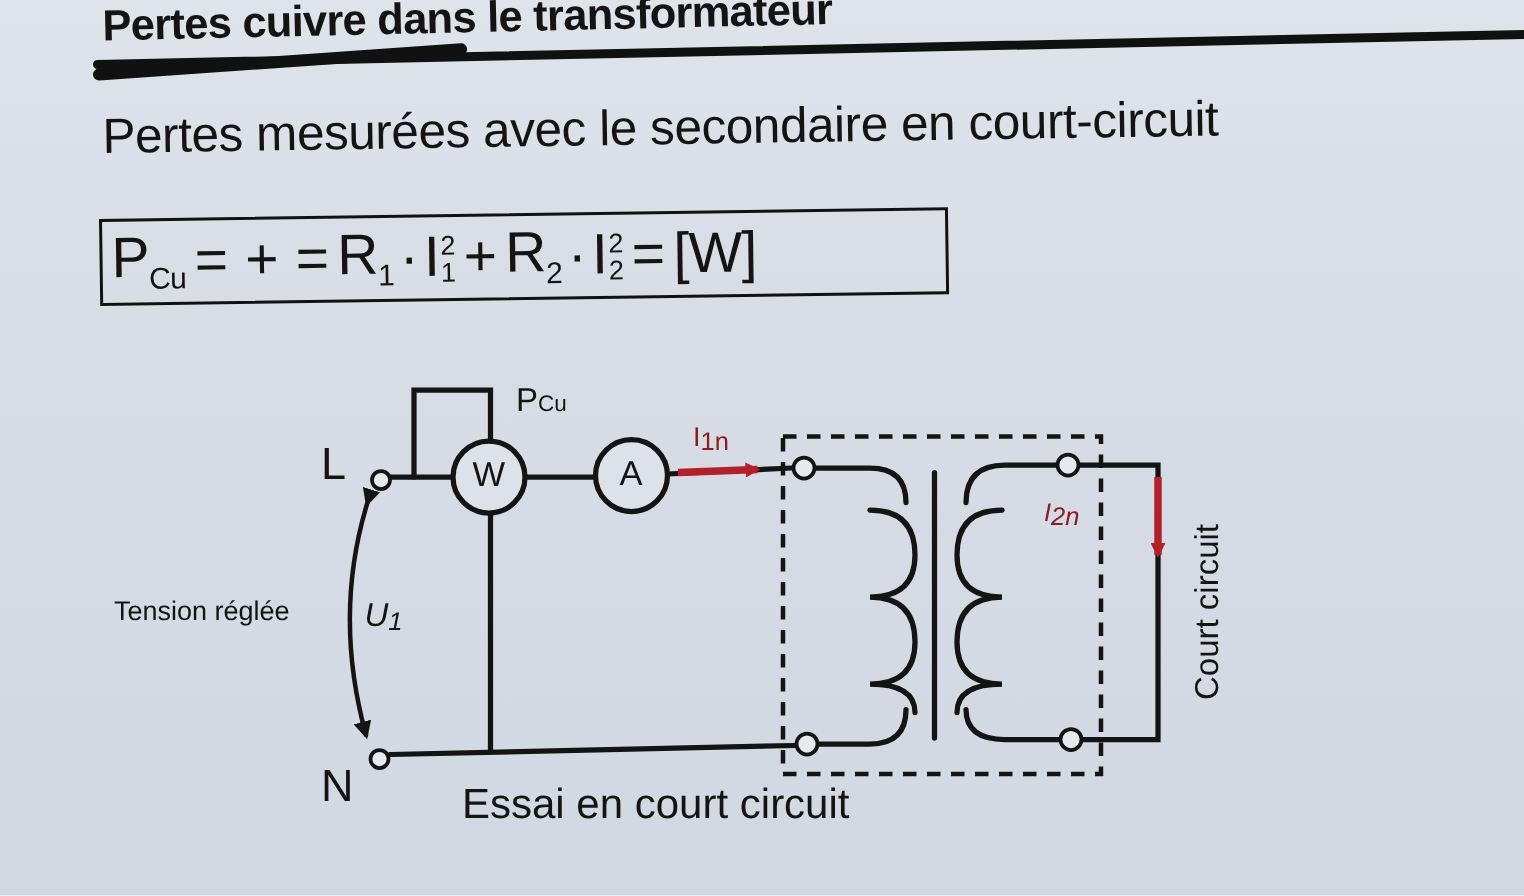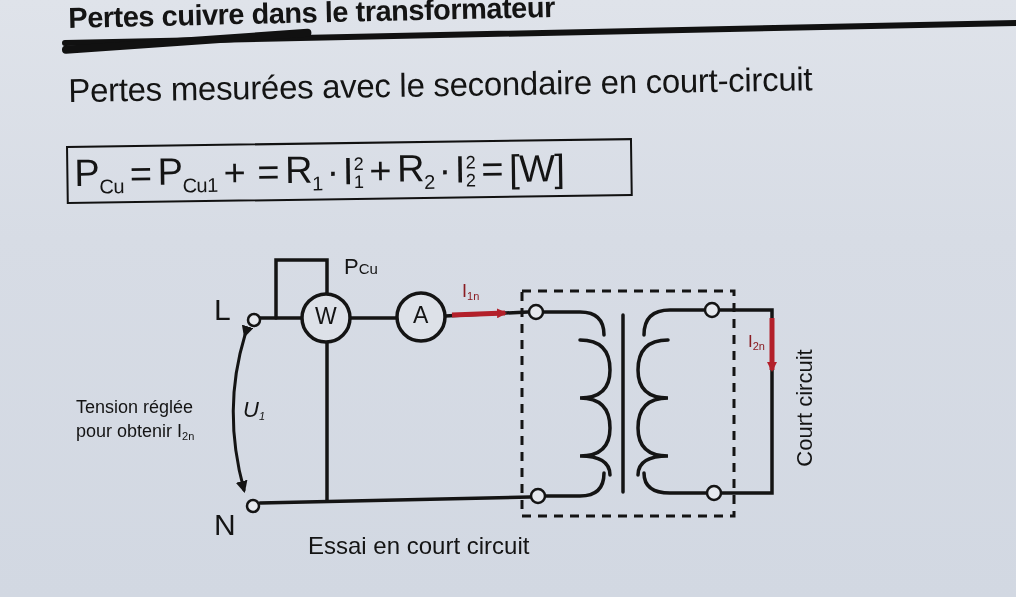--- a/index.html
+++ b/index.html
@@ -36,34 +36,33 @@
     transform: rotate(-0.8deg); transform-origin:left top;
     display:flex; align-items:center; padding-left:6px;
     font-size:38px; white-space:nowrap; letter-spacing:-0.5px;
   }
   .formula sub { font-size:20px; vertical-align:-8px; }
   .formula .sq { display:inline-flex; flex-direction:column; line-height:1; vertical-align:middle; font-size:18px; margin-left:1px; }
   .formula .op { margin:0 6px; }
   .formula .dot { margin:0 4px; }
   svg.circuit { position:absolute; left:0; top:0; }
   .lbl { position:absolute; font-size:20px; }
-  .lbl sub { font-size:11px; vertical-align:-3px; }
+  .lbl sub { font-size:17px; vertical-align:-3px; }
 </style>
 </head>
 <body>
 
 <div class="title">Pertes cuivre dans le transformateur</div>
 <div class="title-rule"></div>
 <div class="title-rule2"></div>
 <div class="subtitle">Pertes mesurées avec le secondaire en court-circuit</div>
 
 <div class="formula">
   <span><span>P</span><sub>Cu</sub></span>
   <span class="op">=</span>
-  <span><span>P</span><sub>Cu1</sub></span>
   <span class="op">+</span>
   <span class="op">=</span>
   <span><span>R</span><sub>1</sub></span>
   <span class="dot">·</span>
   <span><span>I</span><span class="sq">
         <span>2</span>
         <span>1</span>
       </span></span>
   <span class="op">+</span>
   <span><span>R</span><sub>2</sub></span>
@@ -132,20 +131,19 @@
   <line x1="452" y1="315" x2="505" y2="313" stroke="#b3202a" stroke-width="5" marker-end="url(#redhead)"></line>
   <line x1="772" y1="318" x2="772" y2="370" stroke="#b3202a" stroke-width="5" marker-end="url(#redhead)"></line>
 </svg>
 
 <div class="lbl" style="left:214px;top:293px;font-size:30px;">L</div>
 <div class="lbl" style="left:214px;top:508px;font-size:30px;">N</div>
 <div class="lbl" style="left:315px;top:303px;font-size:23px;">W</div>
 <div class="lbl" style="left:413px;top:302px;font-size:23px;">A</div>
 <div class="lbl" style="left:344px;top:254px;font-size:22px;"><span>P</span><span style="font-size:15px">Cu</span></div>
 <div class="lbl" style="left:462px;top:281px;color:#8a1c22;font-size:18px;"><span>I</span><sub>1n</sub></div>
-<div class="lbl" style="left:748px;top:332px;color:#8a1c22;font-size:17px;"><span>I</span><sub>2n</sub></div>
+<div class="lbl" style="left:696px;top:332px;color:#8a1c22;font-size:17px;font-style:italic;"><span>I</span><sub>2n</sub></div>
 <div class="lbl" style="left:243px;top:397px;font-size:22px;font-style:italic;"><span>U</span><sub>1</sub></div>
-<div class="lbl" style="left:76px;top:395px;font-size:18px;line-height:24px;">
+<div class="lbl" style="left:76px;top:395px;font-size:18px;line-height:24px;text-align:right;">
   <div>Tension réglée</div>
-  <div><span>pour obtenir I</span><sub>2n</sub></div>
 </div>
 <div class="lbl" style="left:735px;top:395px;font-size:22px;transform:rotate(-90deg);transform-origin:center;width:140px;text-align:center;">Court circuit</div>
-<div class="lbl" style="left:308px;top:532px;font-size:24px;">Essai en court circuit</div>
+<div class="lbl" style="left:308px;top:520px;font-size:28px;">Essai en court circuit</div>
 
 </body></html>

